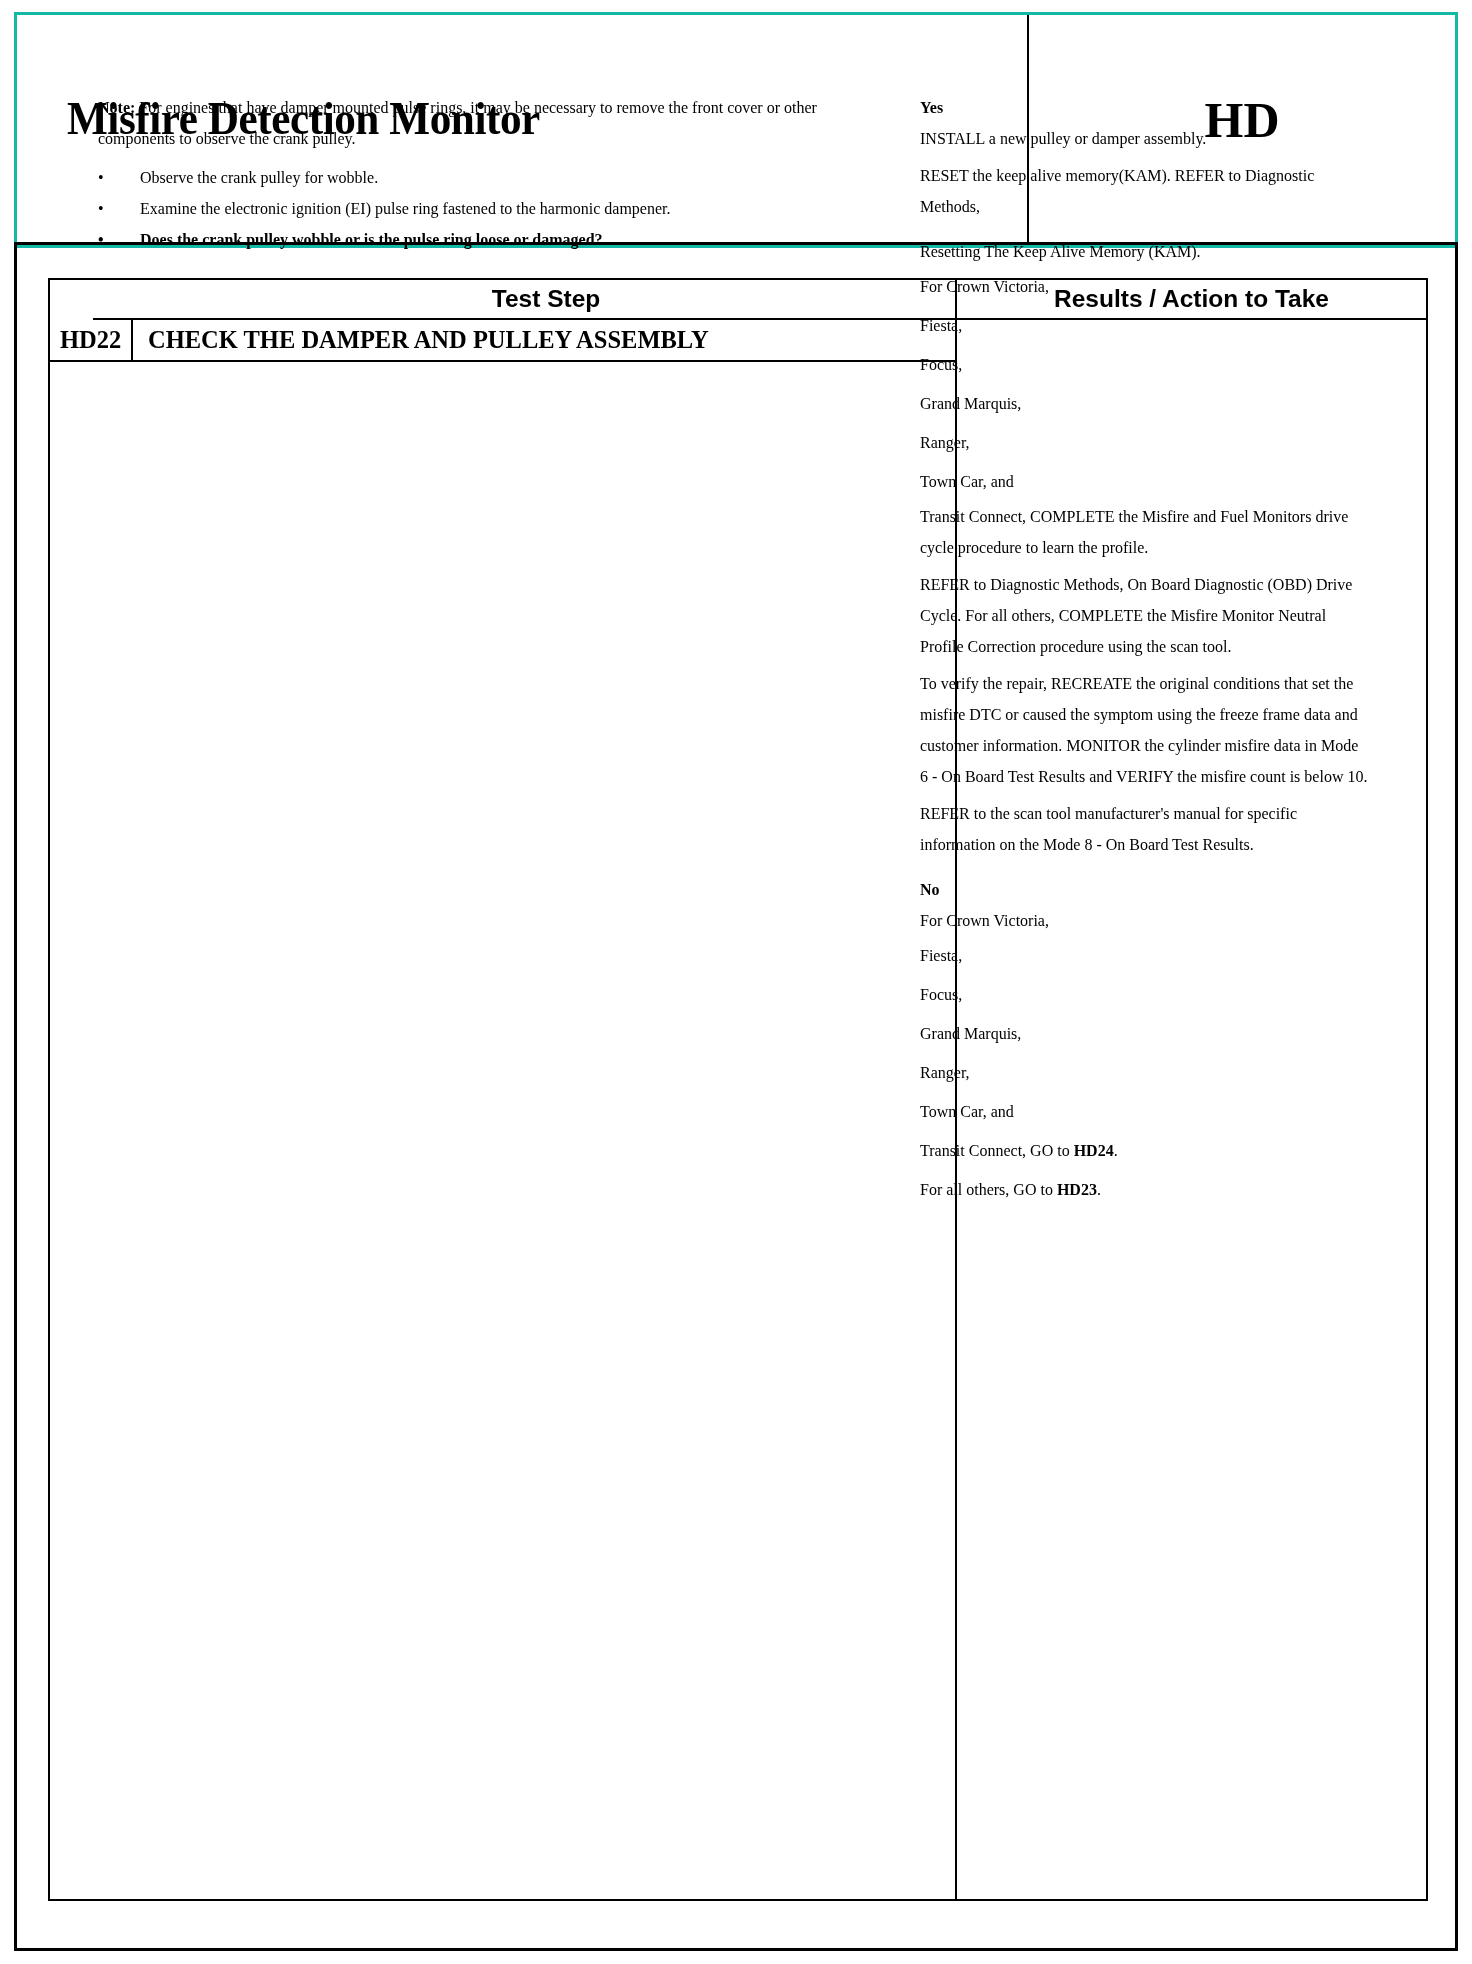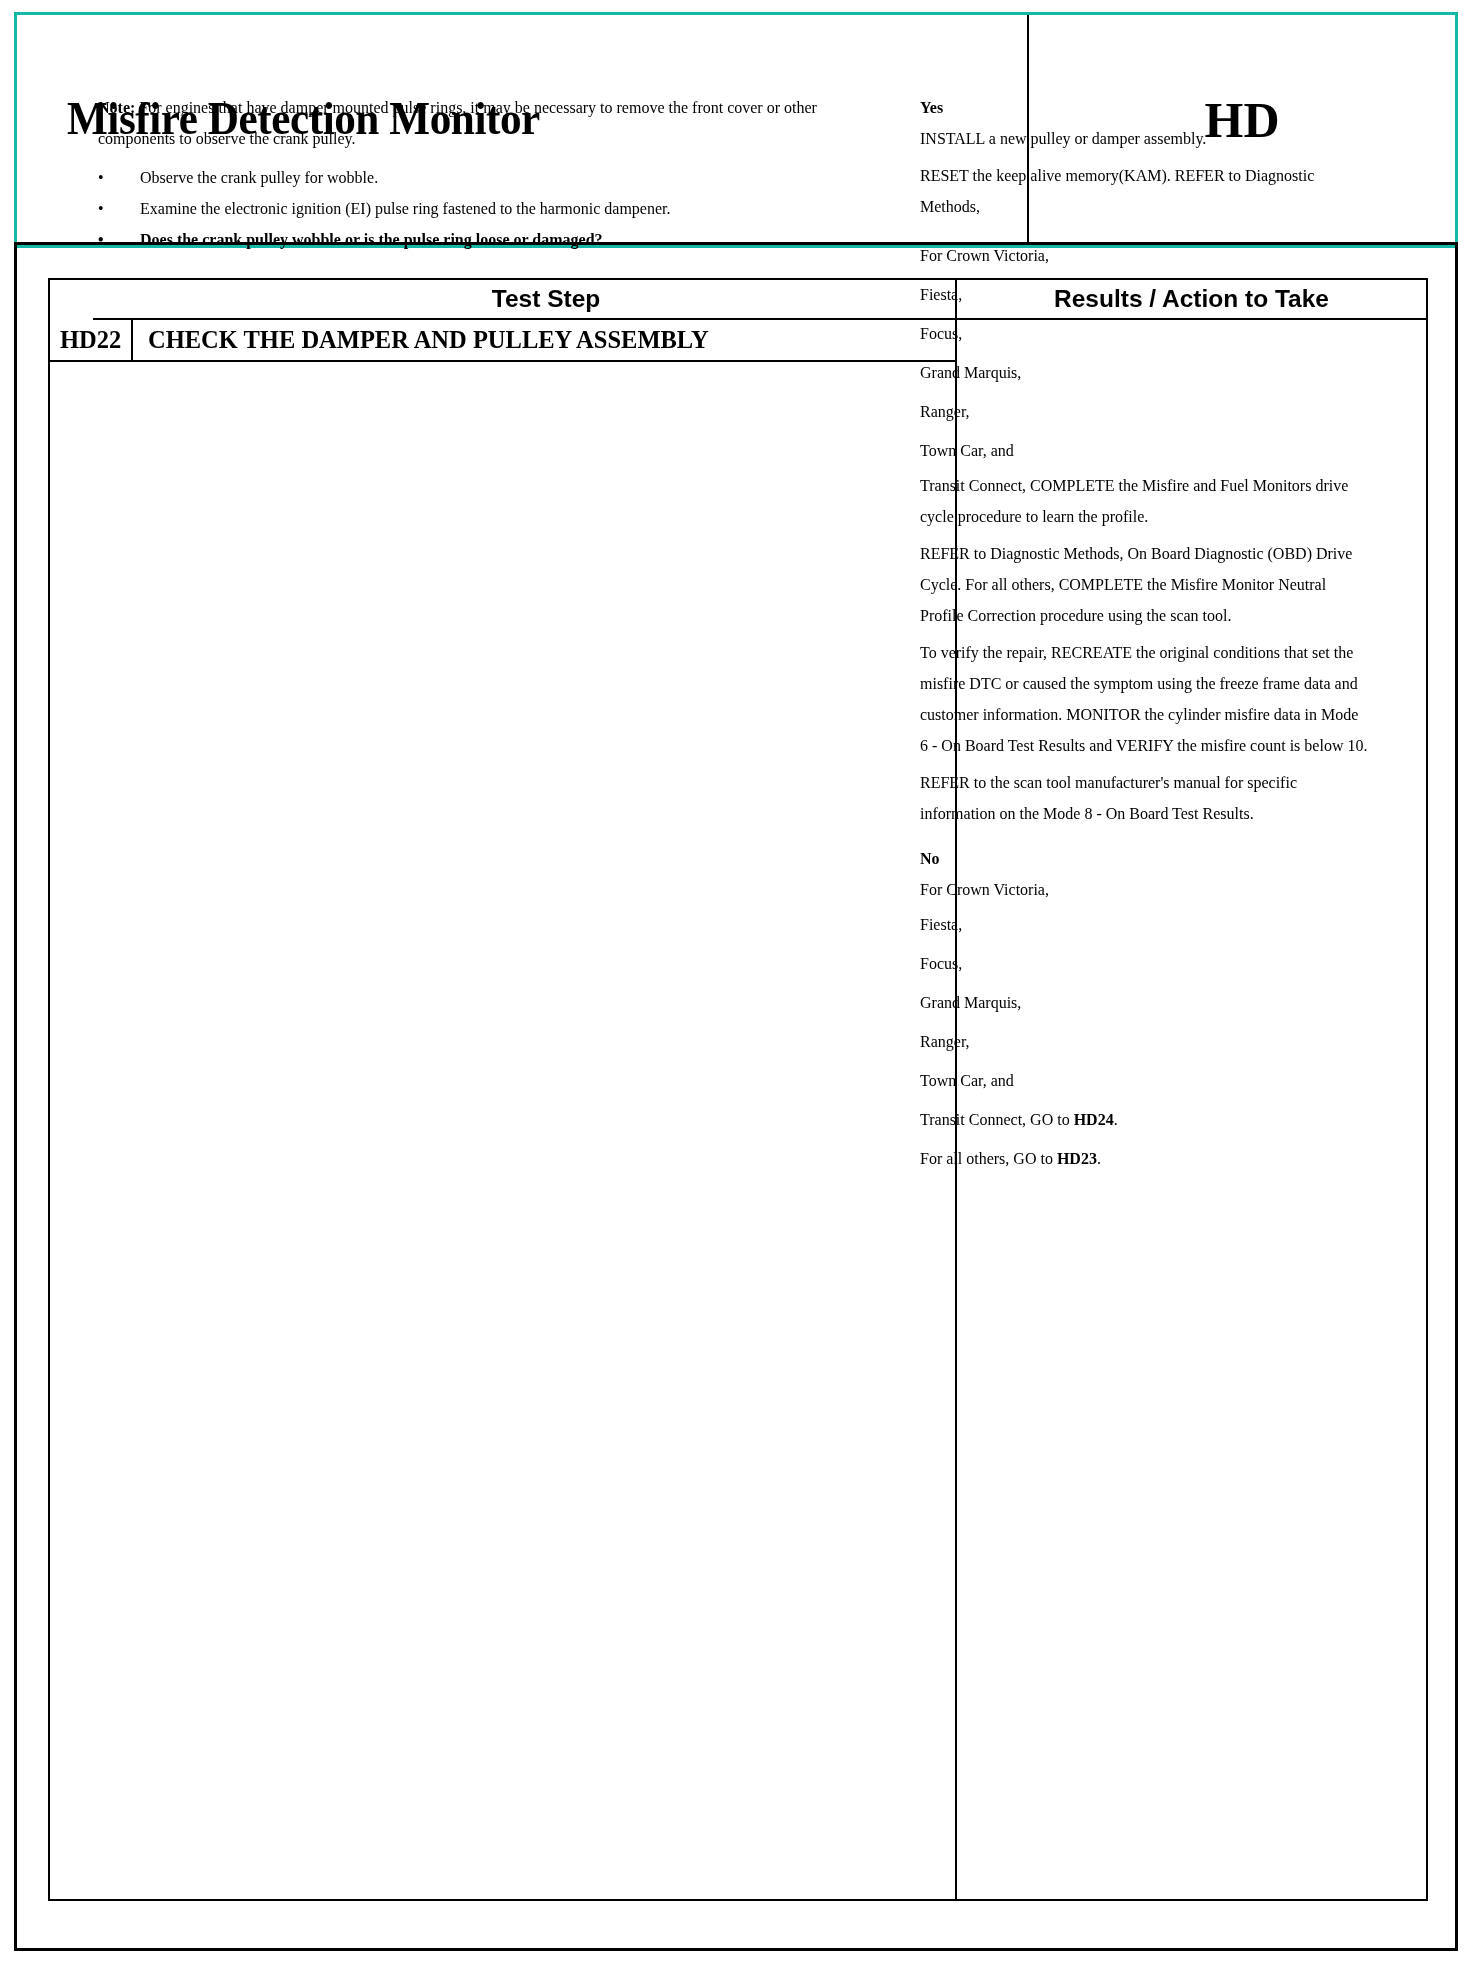--- a/index.html
+++ b/index.html
@@ -69,20 +69,21 @@
     <li class="q"><span class="dot">•</span><span>Does the crank pulley wobble or is the pulse ring loose or damaged?</span></li>
   </ul>
 </div>
 
 <div class="right-body">
   <div class="r-label">Yes</div>
   <div class="r-block">INSTALL a new pulley or damper assembly.</div>
   <div class="gap-s"></div>
   <div class="r-block">RESET the keep alive memory(KAM). REFER to Diagnostic Methods,</div>
   <div class="gap-m"></div>
+  <div class="r-block">Resetting The Keep Alive Memory (KAM).</div>
   <div class="r-line">For Crown Victoria,</div>
   <div class="r-line">Fiesta,</div>
   <div class="r-line">Focus,</div>
   <div class="r-line">Grand Marquis,</div>
   <div class="r-line">Ranger,</div>
   <div class="r-line">Town Car, and</div>
   <div class="r-block">Transit Connect, COMPLETE the Misfire and Fuel Monitors drive cycle procedure to learn the profile.</div>
   <div class="gap-s"></div>
   <div class="r-block">REFER to Diagnostic Methods, On Board Diagnostic (OBD) Drive Cycle. For all others, COMPLETE the Misfire Monitor Neutral Profile Correction procedure using the scan tool.</div>
   <div class="gap-s"></div>

